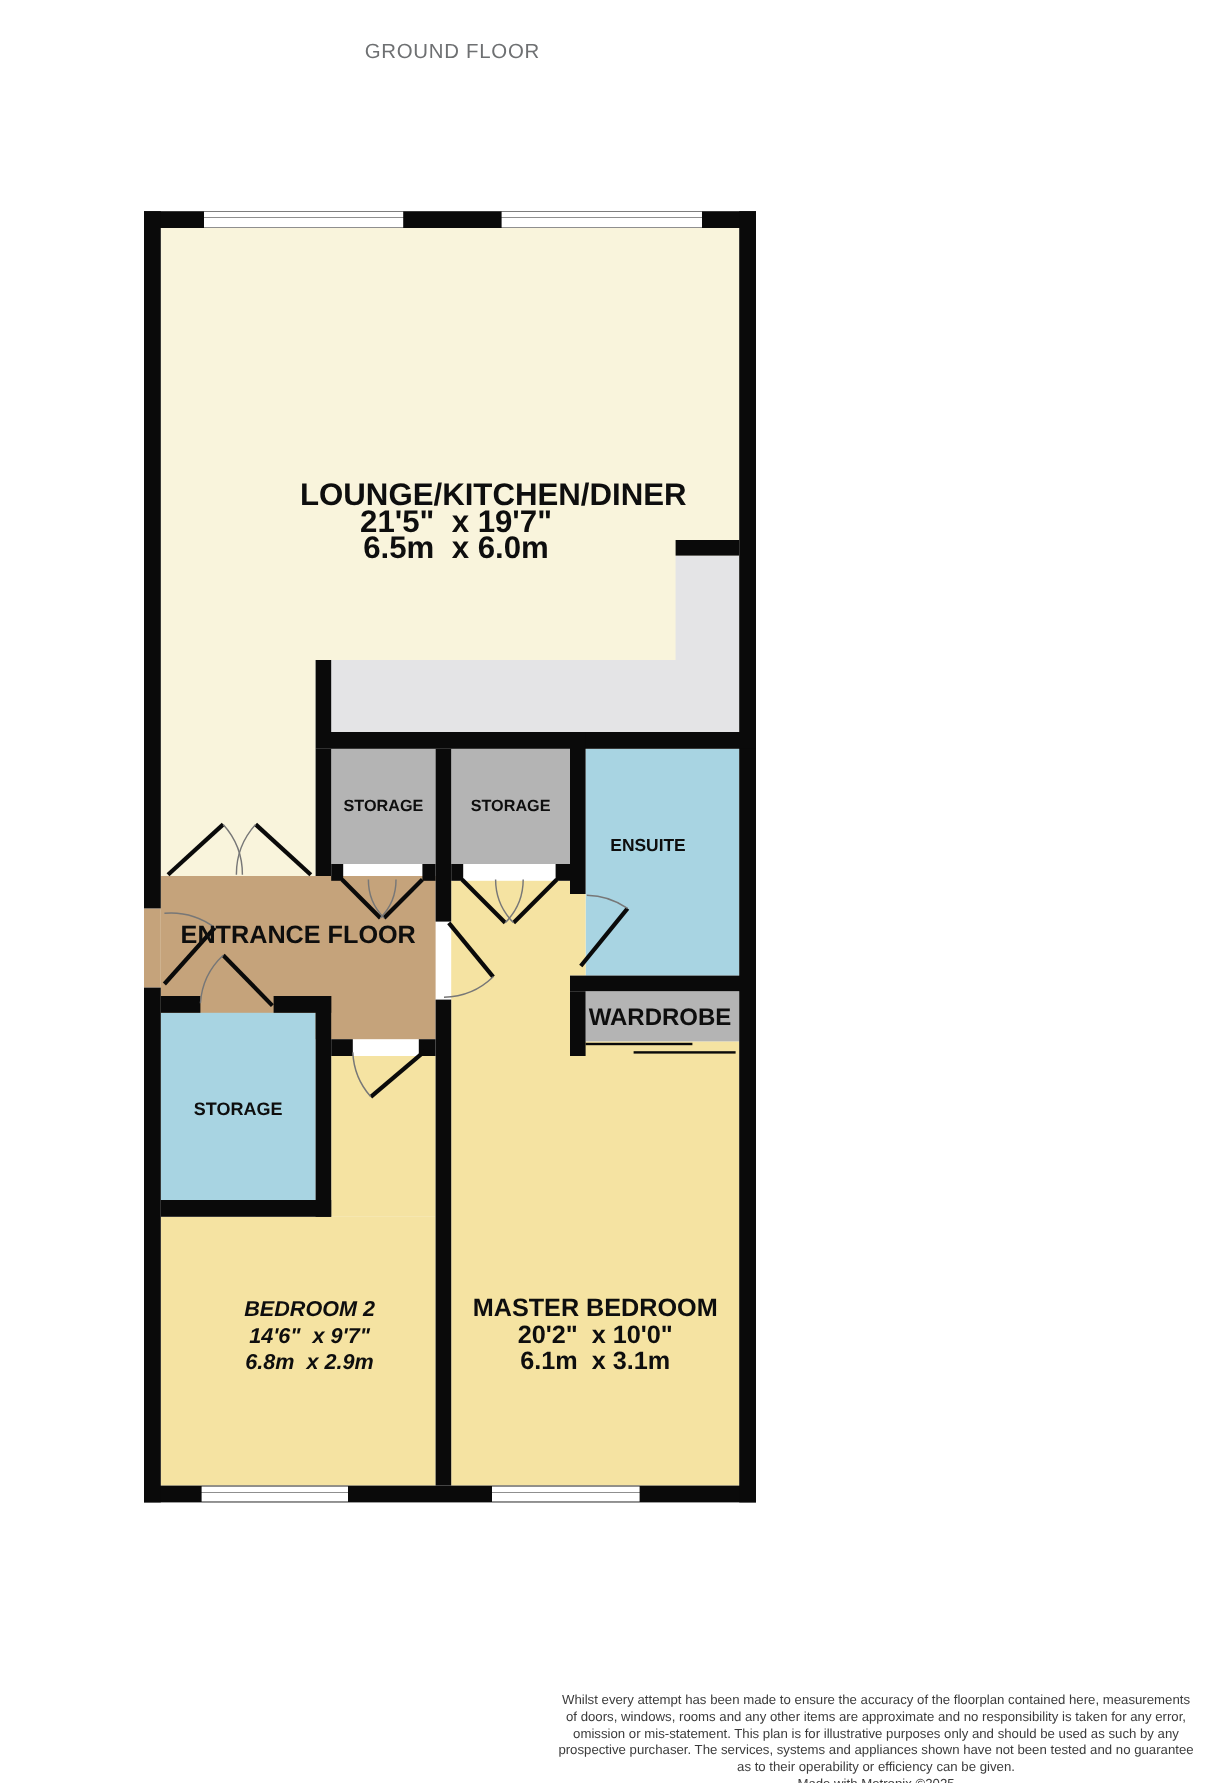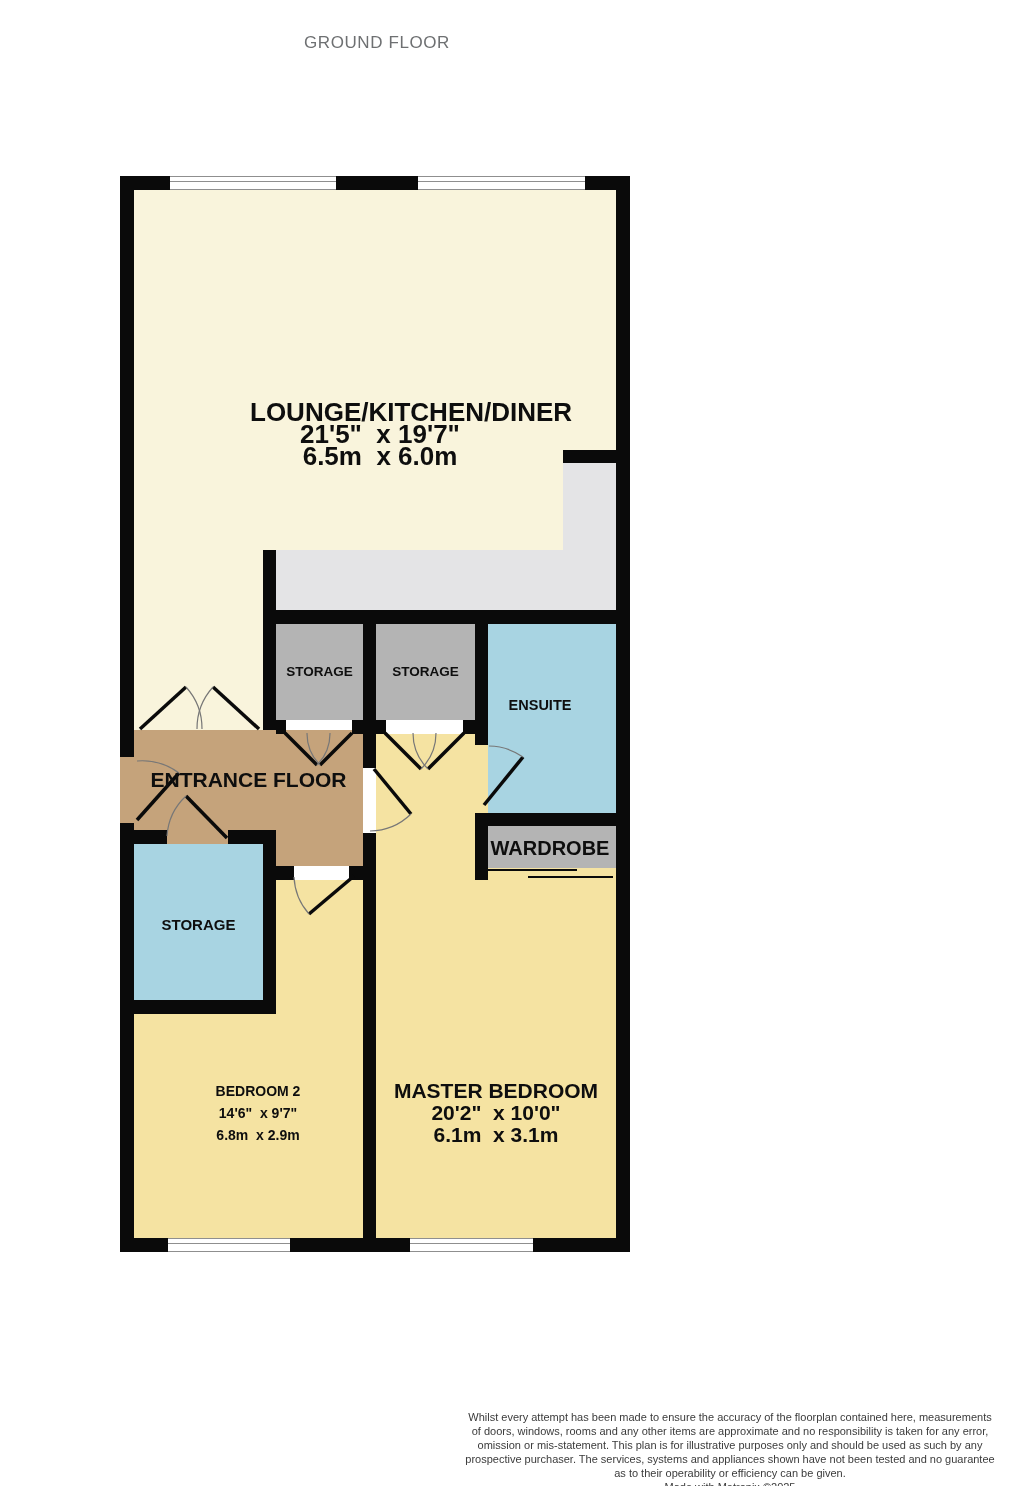--- a/index.html
+++ b/index.html
@@ -126,21 +126,21 @@
     <div>LOUNGE/KITCHEN/DINER</div>
     <div class="dims">21'5"  x 19'7"</div>
     <div class="dims">6.5m  x 6.0m</div>
   </div>
   <div class="label" style="left:263px;top:664px;width:113px;font-size:13.5px;">STORAGE</div>
   <div class="label" style="left:369px;top:664px;width:113px;font-size:13.5px;">STORAGE</div>
   <div class="label" style="left:488px;top:697px;width:104px;font-size:14.5px;">ENSUITE</div>
   <div class="label" style="left:134px;top:768px;width:229px;font-size:21px;">ENTRANCE FLOOR</div>
   <div class="label" style="left:488px;top:837px;width:124px;font-size:20px;">WARDROBE</div>
   <div class="label" style="left:134px;top:916px;width:129px;font-size:15px;">STORAGE</div>
-  <div class="label" style="left:143px;top:1080px;width:230px;font-size:14px;line-height:22px;">
+  <div class="label" style="left:143px;top:1080px;width:230px;font-size:18px;line-height:22px;font-style:italic;">
     <div>BEDROOM 2</div>
     <div class="dims">14'6"  x 9'7"</div>
     <div class="dims">6.8m  x 2.9m</div>
   </div>
   <div class="label" style="left:376px;top:1080px;width:240px;font-size:21px;line-height:22px;">
     <div>MASTER BEDROOM</div>
     <div class="dims">20'2"  x 10'0"</div>
     <div class="dims">6.1m  x 3.1m</div>
   </div>
 

